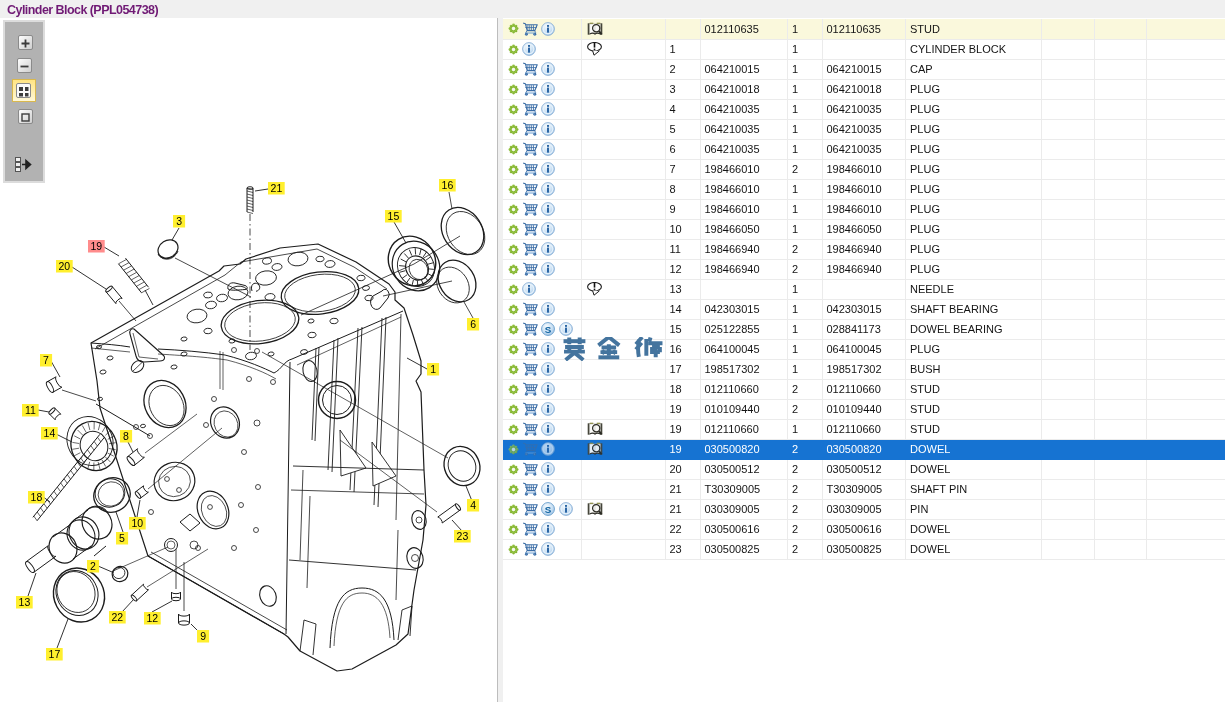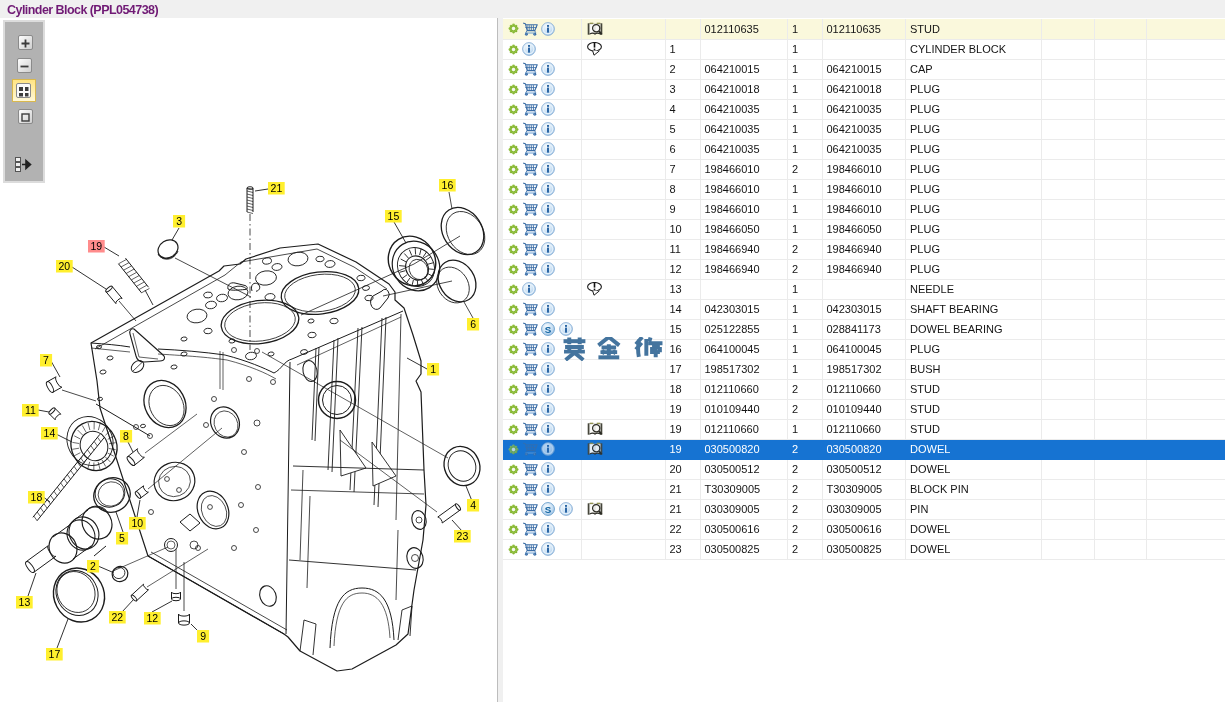--- a/index.html
+++ b/index.html
@@ -927,21 +927,21 @@
             </svg><svg class="ics" width="17" height="14" style="margin-left:3px">
               <use href="#cart"></use>
             </svg><svg class="ics" width="14" height="14" style="margin-left:2px">
               <use href="#info"></use>
             </svg></td>
           <td class="ic" style="padding-left:4.5px!important"></td>
           <td>21</td>
           <td>T30309005</td>
           <td>2</td>
           <td>T30309005</td>
-          <td>BLOCK PIN</td>
+          <td>SHAFT PIN</td>
           <td></td>
           <td></td>
           <td></td>
         </tr>
         <tr class="r">
           <td class="ic"><svg class="ics" width="11" height="11">
               <use href="#gear"></use>
             </svg><svg class="ics" width="17" height="14" style="margin-left:3px">
               <use href="#cart"></use>
             </svg><svg class="ics" width="14" height="14" style="margin-left:2px">

